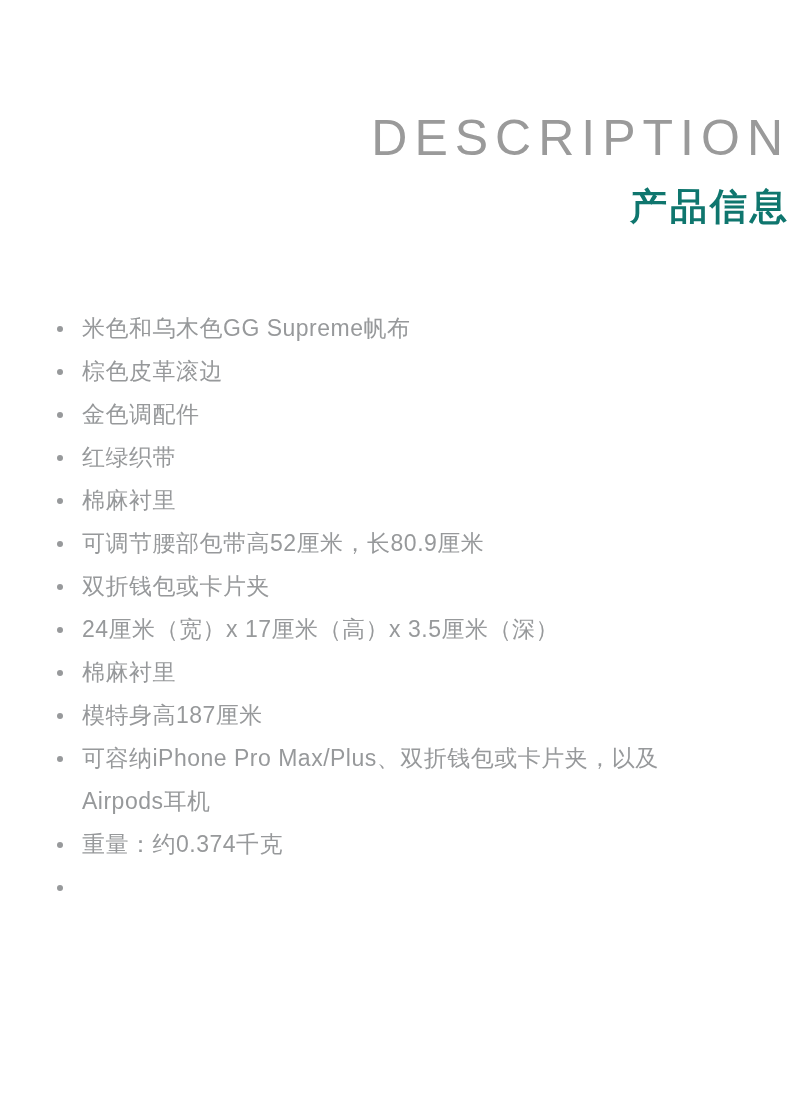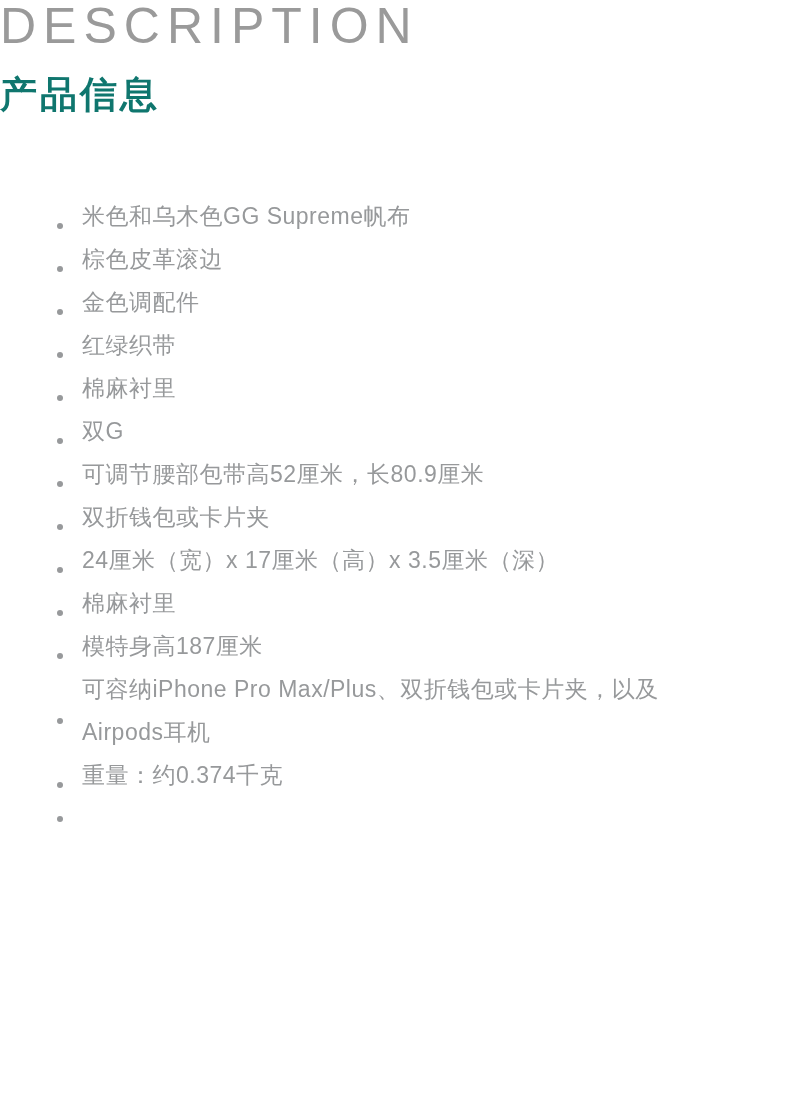--- a/index.html
+++ b/index.html
@@ -9,21 +9,22 @@
     font-family: "Liberation Sans", "DejaVu Sans", sans-serif;
   }
   .page {
     position: relative;
     width: 790px;
     height: 1100px;
     background: #ffffff;
     overflow: hidden;
   }
   .header {
-    text-align: left;
+    text-align: right;
+    padding-top: 112px;
   }
   .title-en {
     margin: 0;
     font-size: 50px;
     font-weight: 200;
     letter-spacing: 7px;
     line-height: 1.05;
     color: #9a9a9a;
     text-transform: uppercase;
   }
@@ -35,21 +36,21 @@
     line-height: 1.1;
     color: #0f766e;
   }
   .details-list {
     list-style: none;
     margin: 80px 0 0 0;
     padding: 0 0 0 57px;
   }
   .details-list li {
     display: flex;
-    align-items: center;
+    align-items: flex-start;
     font-size: 23px;
     letter-spacing: 0.5px;
     line-height: 43px;
     color: #97999b;
     margin: 0;
   }
   .bullet {
     flex: none;
     width: 6px;
     height: 6px;
@@ -87,24 +88,20 @@
     <li>
       <span class="bullet"></span>
       <span class="li-text">红绿织带</span>
     </li>
     <li>
       <span class="bullet"></span>
       <span class="li-text">棉麻衬里</span>
     </li>
     <li>
       <span class="bullet"></span>
-      <span class="li-text">双G</span>
-    </li>
-    <li>
-      <span class="bullet"></span>
       <span class="li-text">可调节腰部包带高52厘米，长80.9厘米</span>
     </li>
     <li>
       <span class="bullet"></span>
       <span class="li-text">双折钱包或卡片夹</span>
     </li>
     <li>
       <span class="bullet"></span>
       <span class="li-text">24厘米（宽）x 17厘米（高）x 3.5厘米（深）</span>
     </li>

